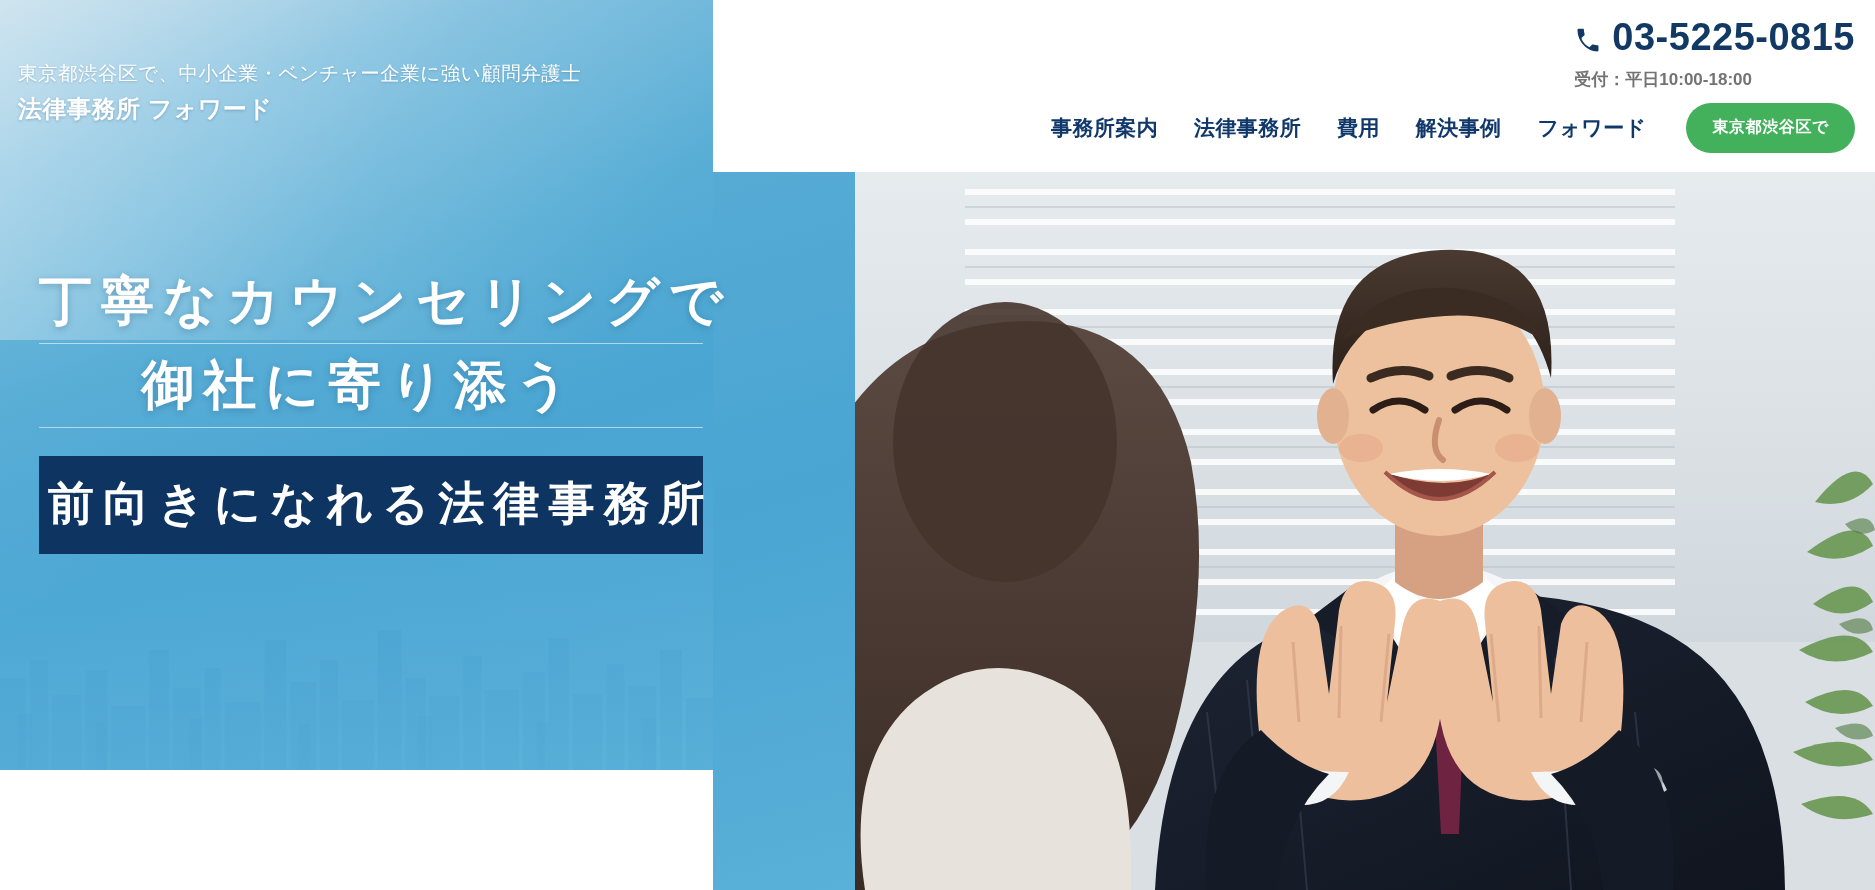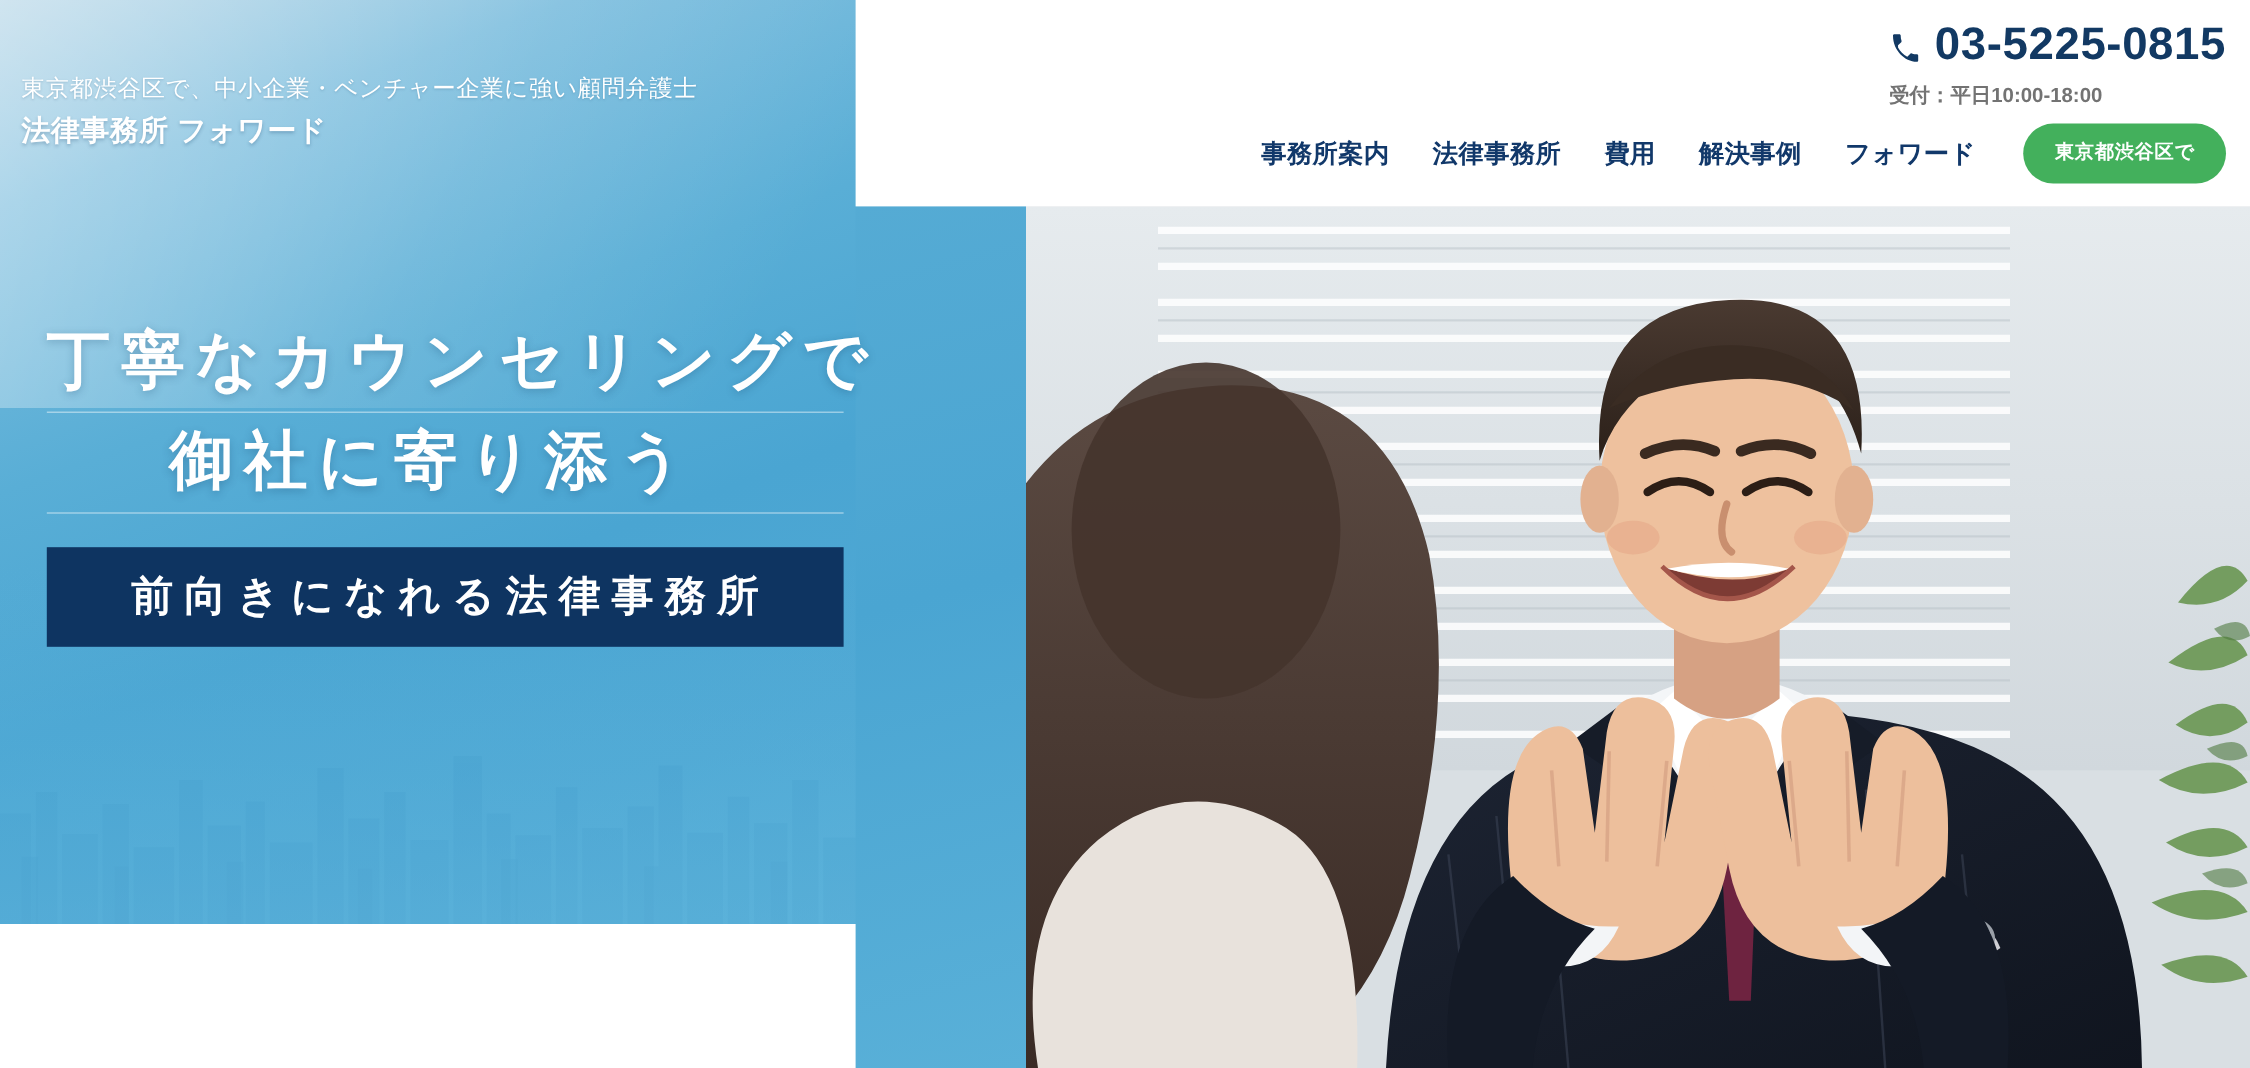--- a/index.html
+++ b/index.html
@@ -54,21 +54,21 @@
   .hero-line {
     color: #ffffff; font-weight: bold; font-size: 53px; line-height: 1.0;
     letter-spacing: 9px; white-space: nowrap;
     text-shadow: 0 2px 7px rgba(22,70,110,.30);
     padding: 14px 0 16px 18px;
   }
   .hero-line.center { text-align: center; padding-left: 0; padding-right: 22px; }
   .hero-rule { height: 1px; background: rgba(255,255,255,.55); margin: 0 18px; }
   .hero-badge {
     margin: 28px 18px 0 18px; background: #0e3461;
-    color: #ffffff; font-size: 35px; font-weight: bold; letter-spacing: 9px;
+    color: #ffffff; font-size: 46px; font-weight: bold; letter-spacing: 9px;
     text-align: center; padding: 17px 0 19px 9px; white-space: nowrap;
   }
 
   
   .header-bar {
     position: absolute; left: 713px; top: 0; right: 0; height: 172px;
     background: #ffffff; z-index: 7;
   }
   .tel-row {
     position: absolute; right: 20px; top: 18px;

